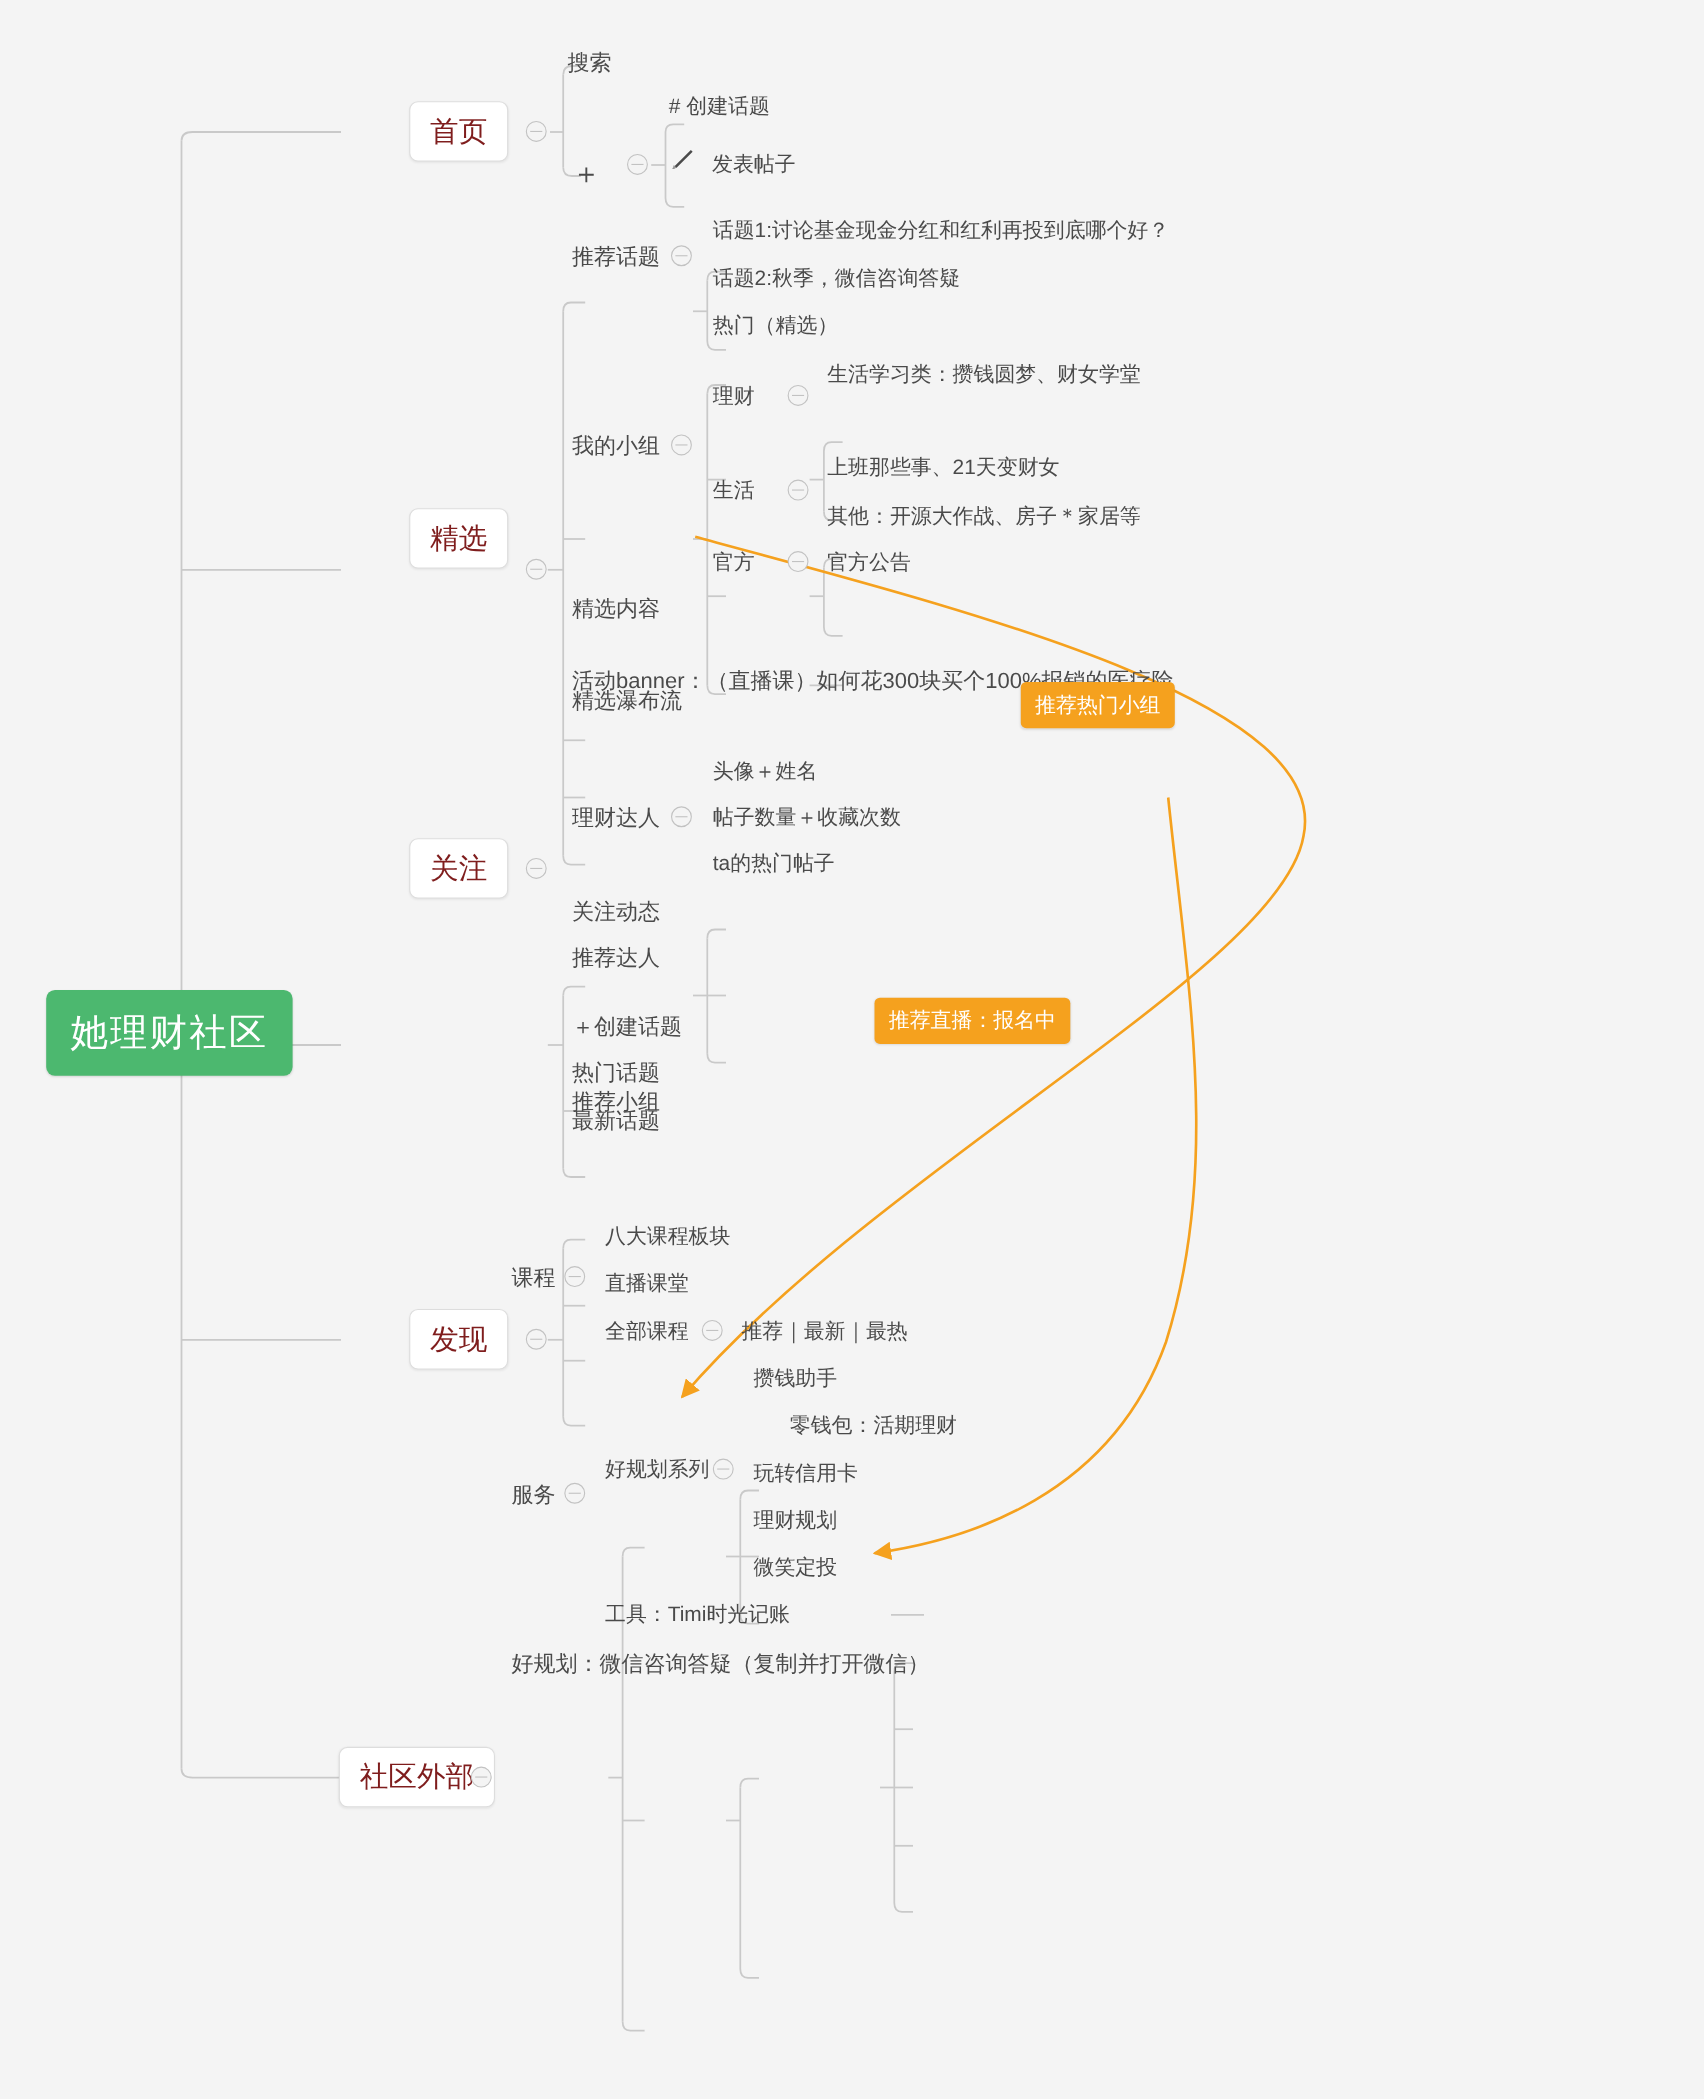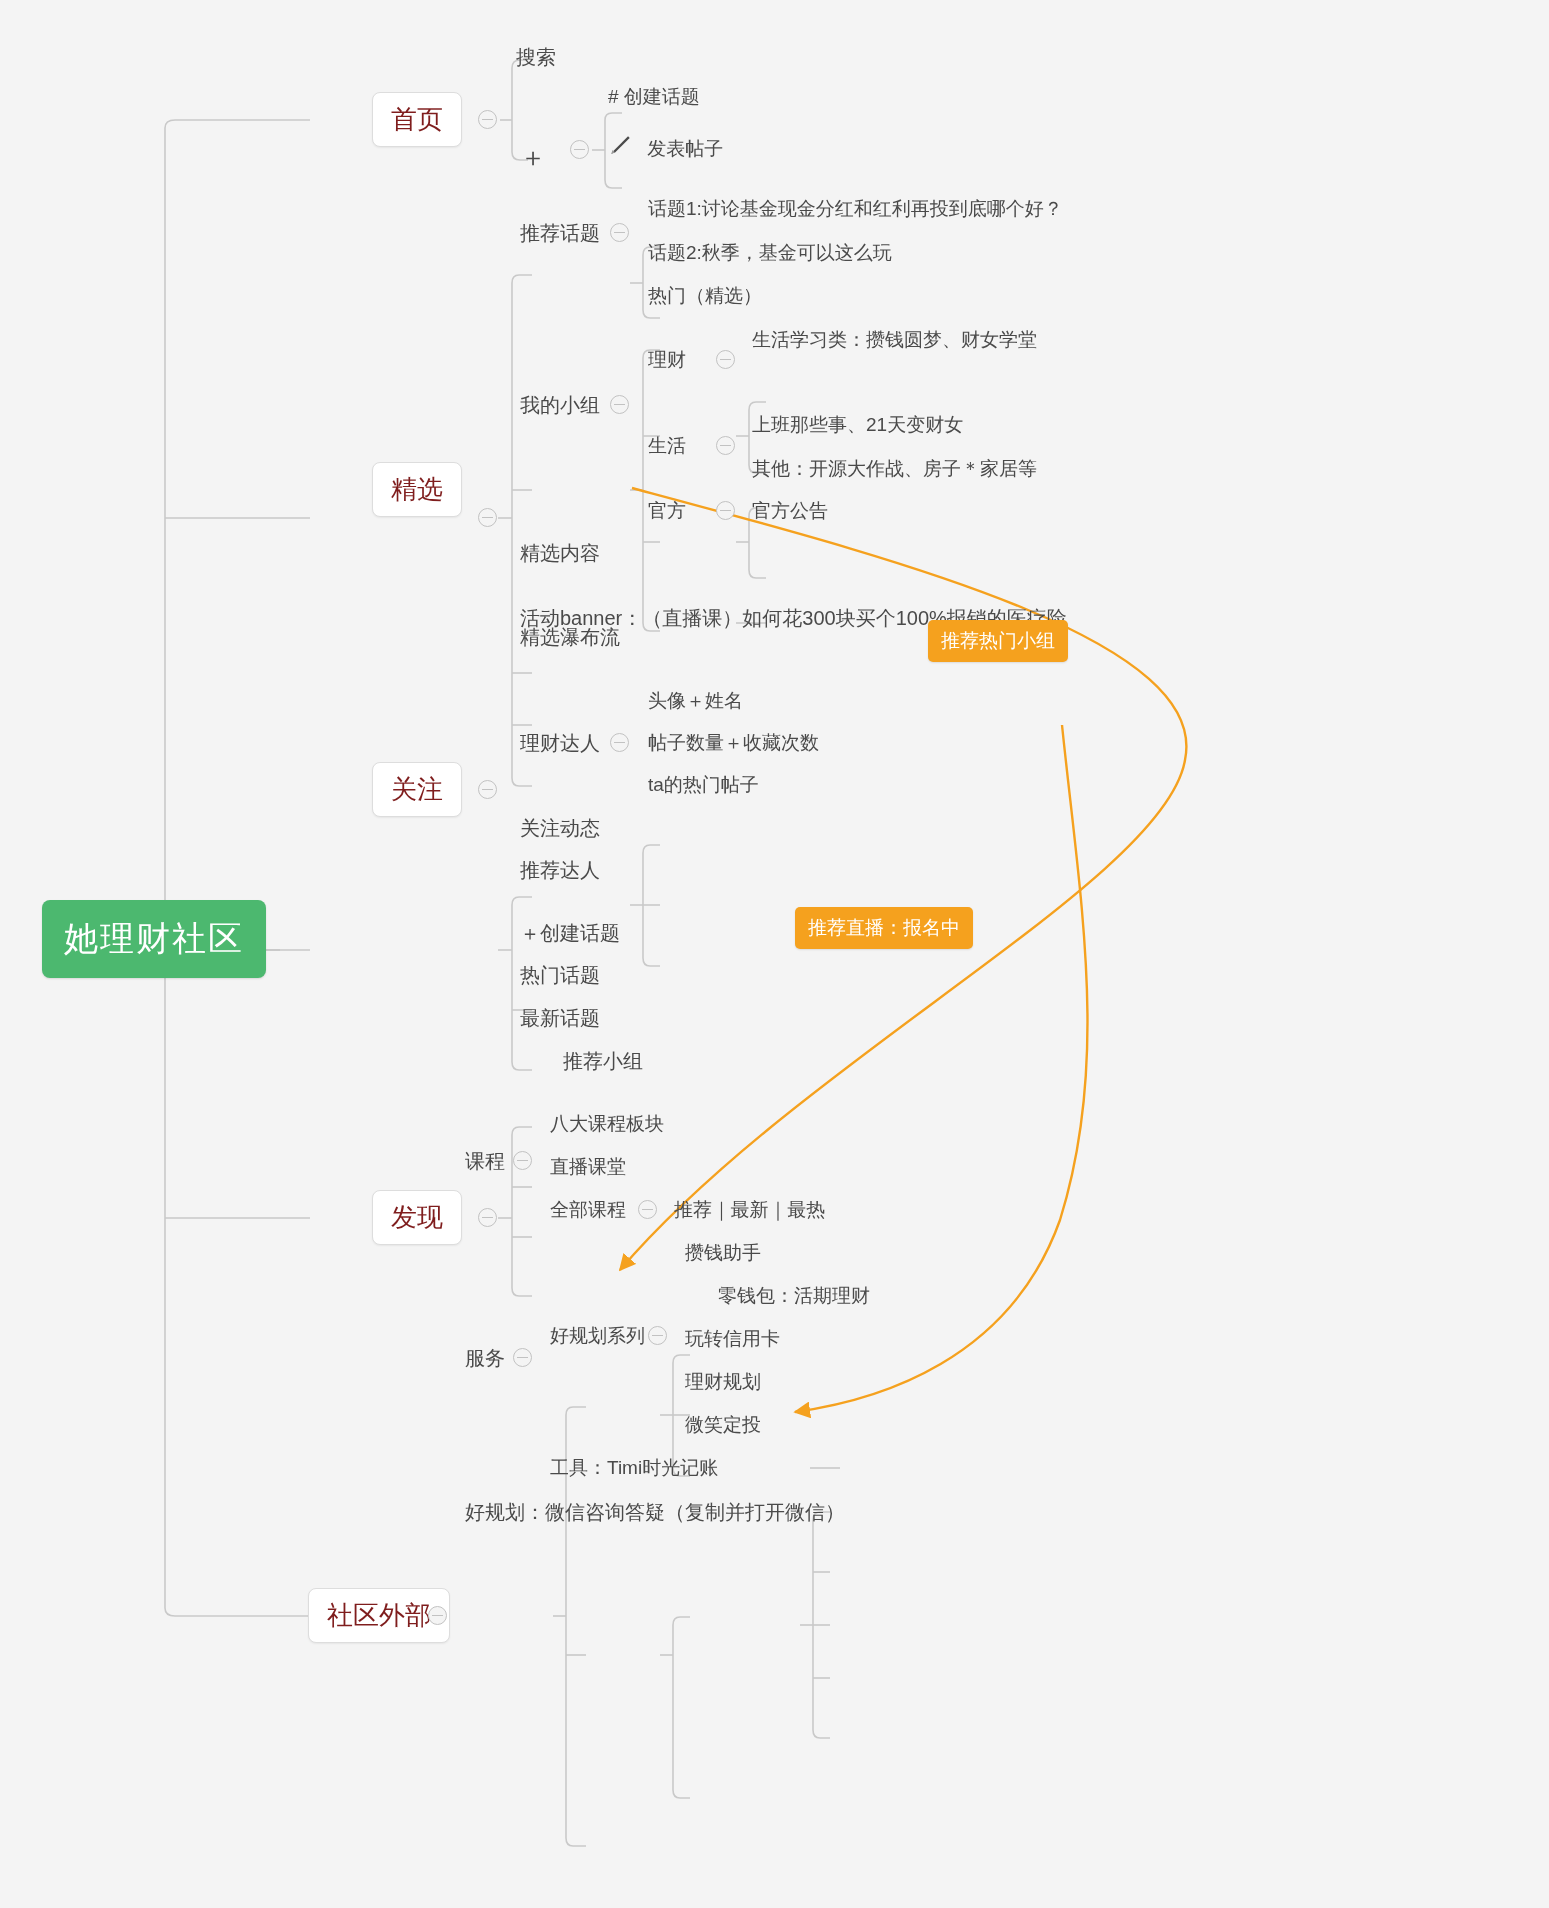--- a/index.html
+++ b/index.html
@@ -194,21 +194,21 @@
     </span>
     <span>发表帖子</span>
   </div>
 
   <div class="node lvl1" style="left:372px;top:462px;">精选</div>
   <div class="toggle" style="left:478px;top:508px;"></div>
 
   <div class="node lvl2" style="left:520px;top:220px;">推荐话题</div>
   <div class="toggle" style="left:610px;top:223px;"></div>
   <div class="node lvl3" style="left:648px;top:196px;">话题1:讨论基金现金分红和红利再投到底哪个好？</div>
-  <div class="node lvl3" style="left:648px;top:240px;">话题2:秋季，基金可以这么玩</div>
+  <div class="node lvl3" style="left:648px;top:240px;">话题2:秋季，微信咨询答疑</div>
 
   <div class="node lvl2" style="left:520px;top:392px;">我的小组</div>
   <div class="toggle" style="left:610px;top:395px;"></div>
 
   <div class="node lvl3" style="left:648px;top:283px;">热门（精选）</div>
 
   <div class="node lvl3" style="left:648px;top:347px;">理财</div>
   <div class="toggle" style="left:716px;top:350px;"></div>
   <div class="node lvl4" style="left:752px;top:327px;">生活学习类：攒钱圆梦、财女学堂</div>
 
@@ -236,21 +236,21 @@
 
   <div class="node lvl2" style="left:520px;top:815px;">关注动态</div>
   <div class="node lvl2" style="left:520px;top:857px;">推荐达人</div>
 
   <div class="node lvl1" style="left:372px;top:1190px;">发现</div>
   <div class="toggle" style="left:478px;top:1208px;"></div>
 
   <div class="node lvl2" style="left:520px;top:920px;">＋创建话题</div>
   <div class="node lvl2" style="left:520px;top:962px;">热门话题</div>
   <div class="node lvl2" style="left:520px;top:1005px;">最新话题</div>
-  <div class="node lvl2" style="left:520px;top:1048px;margin-left:43px;">推荐小组</div>
+  <div class="node lvl2" style="left:520px;top:988px;">推荐小组</div>
 
   <div class="node lvl1" style="left:308px;top:1588px;">社区外部</div>
   <div class="toggle" style="left:428px;top:1606px;"></div>
 
   <div class="node lvl2" style="left:465px;top:1148px;">课程</div>
   <div class="toggle" style="left:513px;top:1151px;"></div>
   <div class="node lvl3" style="left:550px;top:1111px;">八大课程板块</div>
   <div class="node lvl3" style="left:550px;top:1154px;">直播课堂</div>
   <div class="node lvl3" style="left:550px;top:1197px;">全部课程</div>
   <div class="toggle" style="left:638px;top:1200px;"></div>

